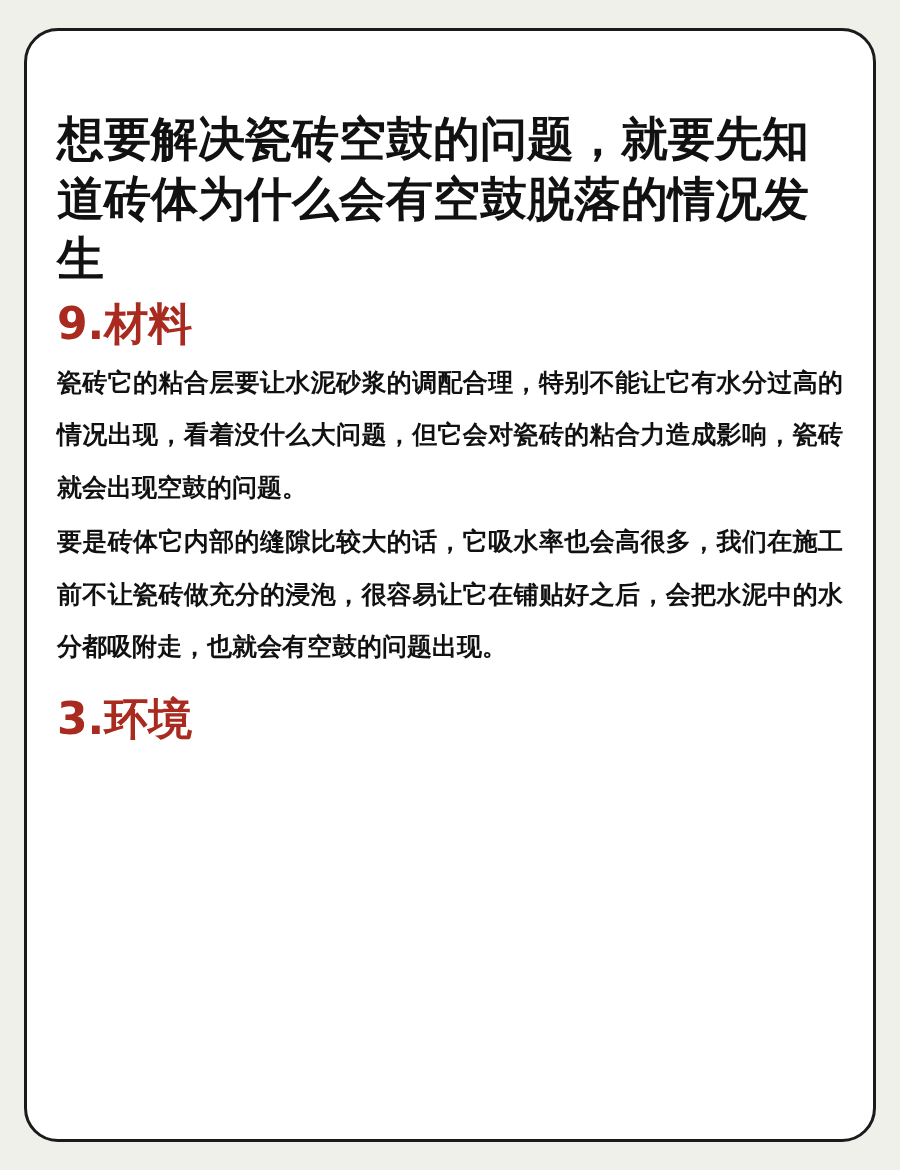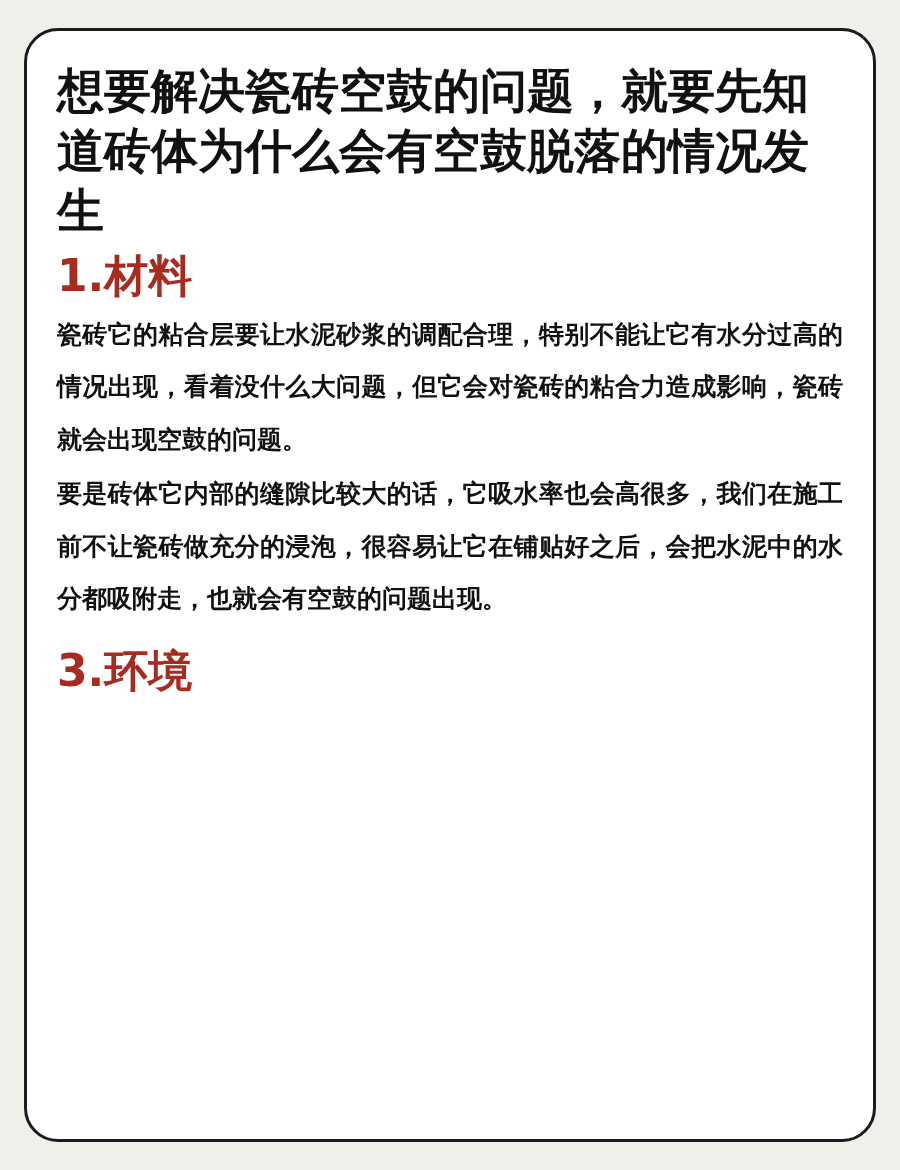--- a/index.html
+++ b/index.html
@@ -20,20 +20,21 @@
     width: 852px;
     height: 1114px;
     background: #ffffff;
     border: 3px solid #1b1b1b;
     border-radius: 34px;
     box-sizing: border-box;
     overflow: hidden;
   }
   .inner {
     padding: 30px 30px 0 30px;
+    margin-top: 48px;
   }
   .doc-title {
     font-family: "DejaVu Sans", sans-serif;
     font-weight: bold;
     font-size: 47px;
     line-height: 1.28;
     color: #111111;
     letter-spacing: 0px;
     margin: 0 0 6px 0;
     word-break: break-all;
@@ -59,21 +60,21 @@
   .spacer-small { height: 8px; }
 </style>
 </head>
 <body>
 
 <div class="card">
   <div class="inner">
 
     <h1 class="doc-title">想要解决瓷砖空鼓的问题，就要先知道砖体为什么会有空鼓脱落的情况发生</h1>
 
-    <h2 class="section-heading">1.材料</h2>
+    <h2 class="section-heading">9.材料</h2>
 
     <p class="para">瓷砖它的粘合层要让水泥砂浆的调配合理，特别不能让它有水分过高的情况出现，看着没什么大问题，但它会对瓷砖的粘合力造成影响，瓷砖就会出现空鼓的问题。</p>
 
     <p class="para">要是砖体它内部的缝隙比较大的话，它吸水率也会高很多，我们在施工前不让瓷砖做充分的浸泡，很容易让它在铺贴好之后，会把水泥中的水分都吸附走，也就会有空鼓的问题出现。</p>
 
     <div class="spacer-small"></div>
 
     <h2 class="section-heading">3.环境</h2>
 
 

